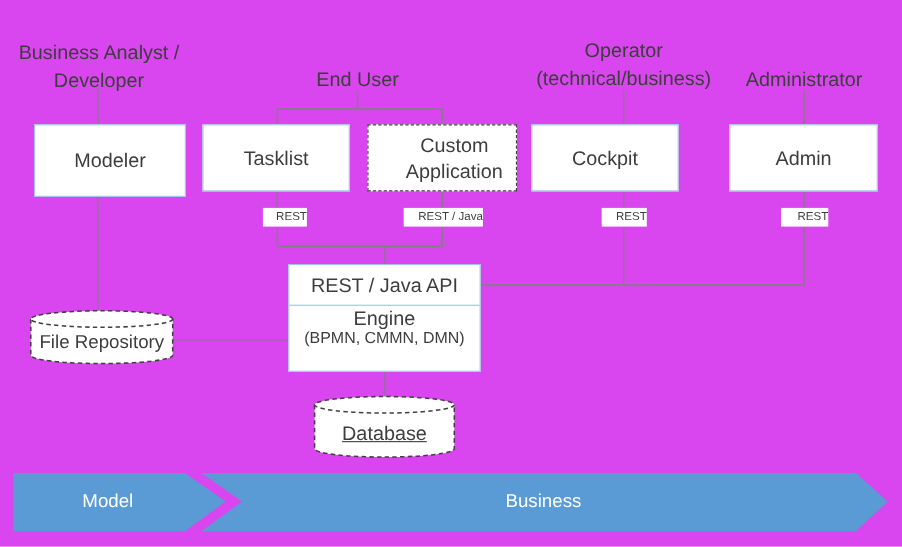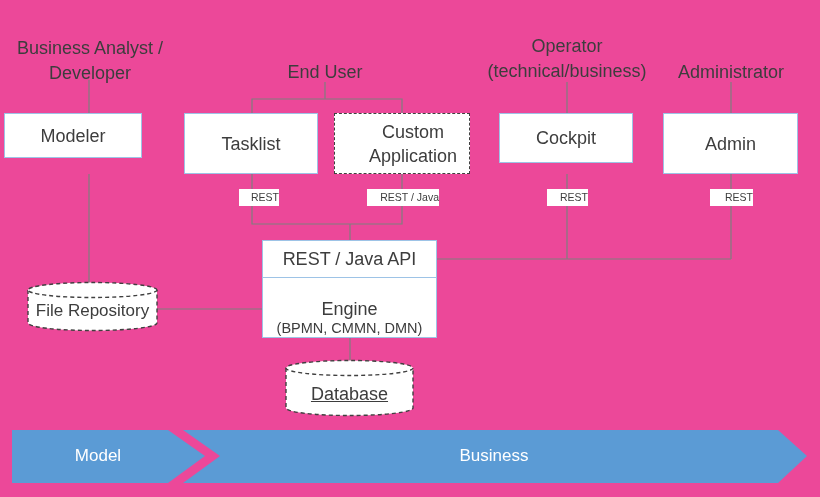--- a/index.html
+++ b/index.html
@@ -1,38 +1,38 @@
 <!DOCTYPE html>
 <html><head>
 <meta charset="utf-8">
 <style>
   html, body { margin:0; padding:0; background:#f4f4f5; }
   .canvas {
     position:relative; width:820px; height:497px;
-    background:#ec4899; overflow:hidden;
+    background:#d946ef; overflow:hidden;
     font-family:"Liberation Sans", sans-serif; color:#3d3d3d;
   }
   .layer { position:absolute; left:0; top:0; }
   .actor {
     position:absolute; text-align:center; font-size:18px; line-height:25px;
     white-space:pre-line; color:#3d3d3d;
   }
   .box {
     position:absolute; box-sizing:border-box; background:#ffffff;
     border:1.5px solid #9dc3e6; display:flex; align-items:center; justify-content:center;
     font-size:18px; text-align:center; white-space:pre-line; line-height:24px;
   }
   .box.dashed { border:1.6px dashed #404040; }
   .api-engine { flex-direction:column; padding:0; align-items:stretch; }
   .api-row {
     height:37px; box-sizing:border-box; border-bottom:1px solid #9dc3e6;
     display:flex; align-items:center; justify-content:center; font-size:18px;
   }
   .engine-row {
-    flex:1; display:flex; flex-direction:column; align-items:center; justify-content:flex-end;
+    flex:1; display:flex; flex-direction:column; align-items:center; justify-content:flex-start;
   }
   .engine-title { font-size:18px; line-height:22px; }
   .engine-sub { font-size:14.5px; line-height:17px; }
   .conn-label {
     position:absolute; background:#ffffff; font-size:10.5px; line-height:17px;
     height:17px; text-align:right; color:#3d3d3d;
   }
   .cyl-label { position:absolute; text-align:center; color:#3d3d3d; }
   .band-label {
     position:absolute; color:#ffffff; font-size:17px; line-height:20px; text-align:center;
@@ -67,25 +67,25 @@
     <polygon points="183,430 778,430 807,456 778,483 183,483 220,456" fill="#5b9bd5"></polygon>
   </svg>
 
   <div class="actor" style="left:10px; top:36px; width:160px;">Business Analyst /
 Developer</div>
   <div class="actor" style="left:245px; top:60px; width:160px;">End User</div>
   <div class="actor" style="left:477px; top:34px; width:180px;">Operator
 (technical/business)</div>
   <div class="actor" style="left:651px; top:60px; width:160px;">Administrator</div>
 
-  <div class="box" style="left:4px; top:113px; width:138px; height:45px;">Modeler</div>
+  <div class="box" style="left:31px; top:113px; width:138px; height:66px;">Modeler</div>
   <div class="box" style="left:184px; top:113px; width:134px; height:61px;">Tasklist</div>
   <div class="box dashed" style="left:334px; top:113px; width:136px; height:61px;padding-left:22px;">Custom
 Application</div>
-  <div class="box" style="left:499px; top:113px; width:134px; height:50px;">Cockpit</div>
+  <div class="box" style="left:483px; top:113px; width:134px; height:61px;">Cockpit</div>
   <div class="box" style="left:663px; top:113px; width:135px; height:61px;">Admin</div>
 
   <div class="box api-engine" style="left:262px; top:240px; width:175px; height:98px;">
     <div class="api-row">REST / Java API</div>
     <div class="engine-row">
       <div class="engine-title">Engine</div>
       <div class="engine-sub">(BPMN, CMMN, DMN)</div>
     </div>
   </div>
 

